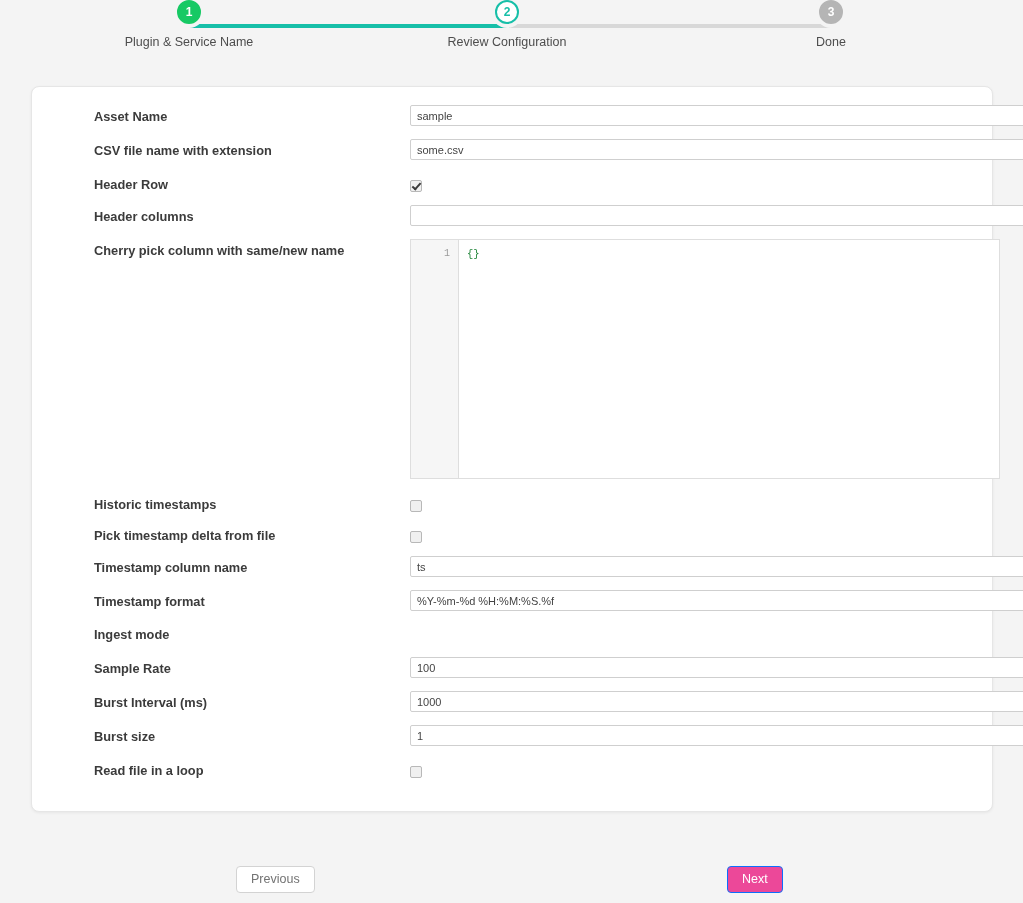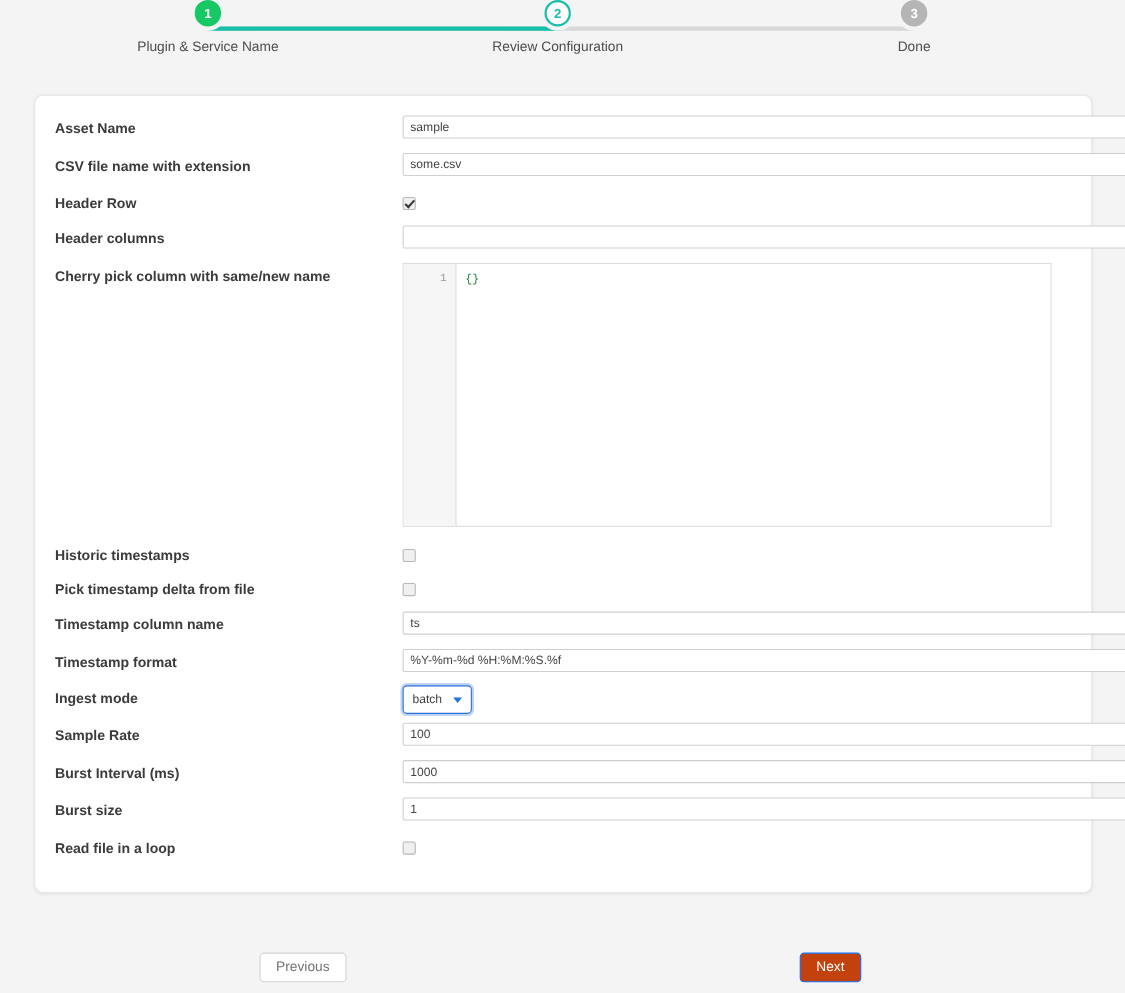--- a/index.html
+++ b/index.html
@@ -97,20 +97,21 @@
     width: 962px;
     height: 726px;
     background: #ffffff;
     border: 1px solid #e6e6e6;
     border-radius: 8px;
     box-shadow: 0 1px 3px rgba(0,0,0,0.06);
     box-sizing: border-box;
   }
   .form {
     padding: 18px 18px 0 18px;
+    margin-left: 44px;
   }
   .form-row {
     display: flex;
     align-items: flex-start;
     margin-bottom: 0;
   }
   .form-label {
     width: 316px;
     flex: 0 0 316px;
     font-size: 12.8px;
@@ -240,21 +241,21 @@
   .btn-prev {
     left: 236px;
     top: 2px;
     background: #ffffff;
     border: 1px solid #d3d3d3;
     color: #737373;
   }
   .btn-next {
     left: 727px;
     top: 2px;
-    background: #c2410c;
+    background: #ec4899;
     border: 1px solid #0d6efd;
     color: #ffffff;
   }
 </style>
 </head>
 <body>
 
 <div class="stepper">
   <div class="stepper-track">
     <div class="stepper-track-fill"></div>
@@ -340,26 +341,20 @@
 
     <div class="form-row" style="height:33px">
       <div class="form-label">Timestamp format</div>
       <div class="form-control">
         <input class="txt" type="text" value="%Y-%m-%d %H:%M:%S.%f" style="">
       </div>
     </div>
 
     <div class="form-row" style="height:34px">
       <div class="form-label">Ingest mode</div>
-      <div class="form-control">
-        <div class="sel-wrap">
-          <span class="sel-value">batch</span>
-          <span class="chev"></span>
-        </div>
-      </div>
     </div>
 
     <div class="form-row" style="height:34px">
       <div class="form-label">Sample Rate</div>
       <div class="form-control">
         <input class="txt" type="text" value="100" style="">
       </div>
     </div>
 
     <div class="form-row" style="height:34px">

